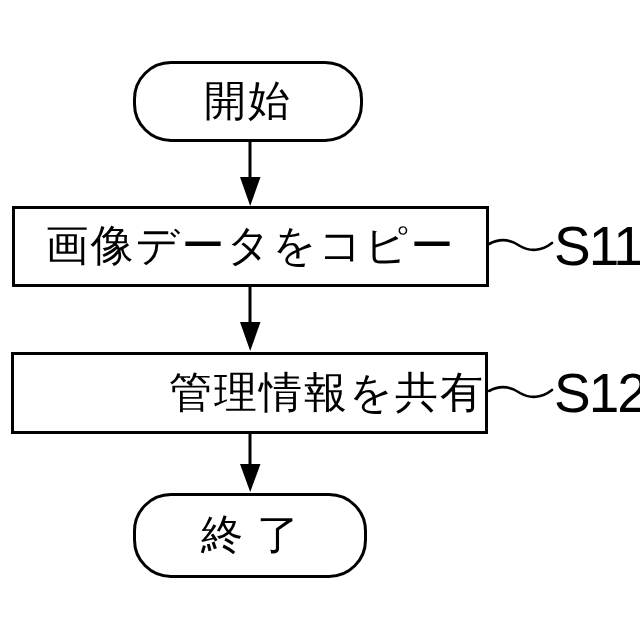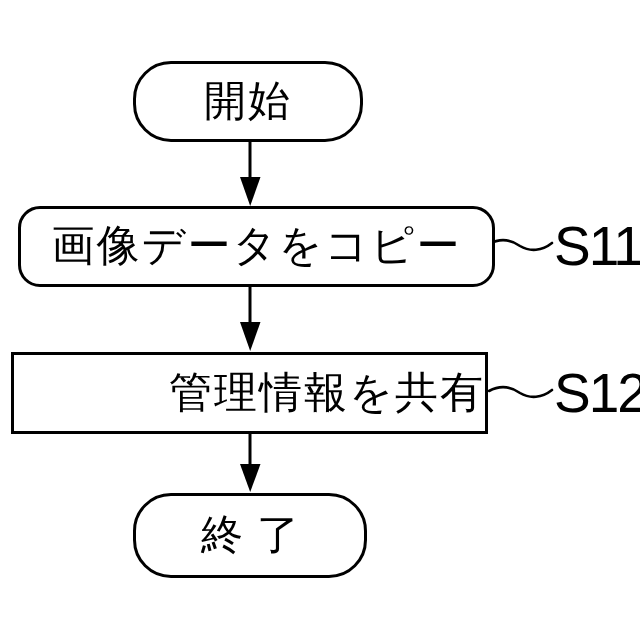--- a/index.html
+++ b/index.html
@@ -39,21 +39,21 @@
     transform: translateY(-1px);
   }
   .terminal-label {
     font-size: 42px;
   }
   .wide-spacing {
     letter-spacing: 14px;
     padding-left: 14px; 
   }
   #start-node  { left: 133px; top: 61px;  width: 230px; height: 81px; }
-  #step1-node  { left: 18px;  top: 206px; width: 477px; height: 81px; border-radius: 22px; }
+  #step1-node  { left: 12px;  top: 206px; width: 477px; height: 81px; }
   #step2-node  { left: 11px;  top: 352px; width: 477px; height: 82px; justify-content: flex-end; }
   #end-node    { left: 133px; top: 493px; width: 234px; height: 85px; }
   .step-ref {
     position: absolute;
     font-size: 55px;
     font-weight: 500;
     letter-spacing: -2px;
     line-height: 55px;
     z-index: 2;
   }

